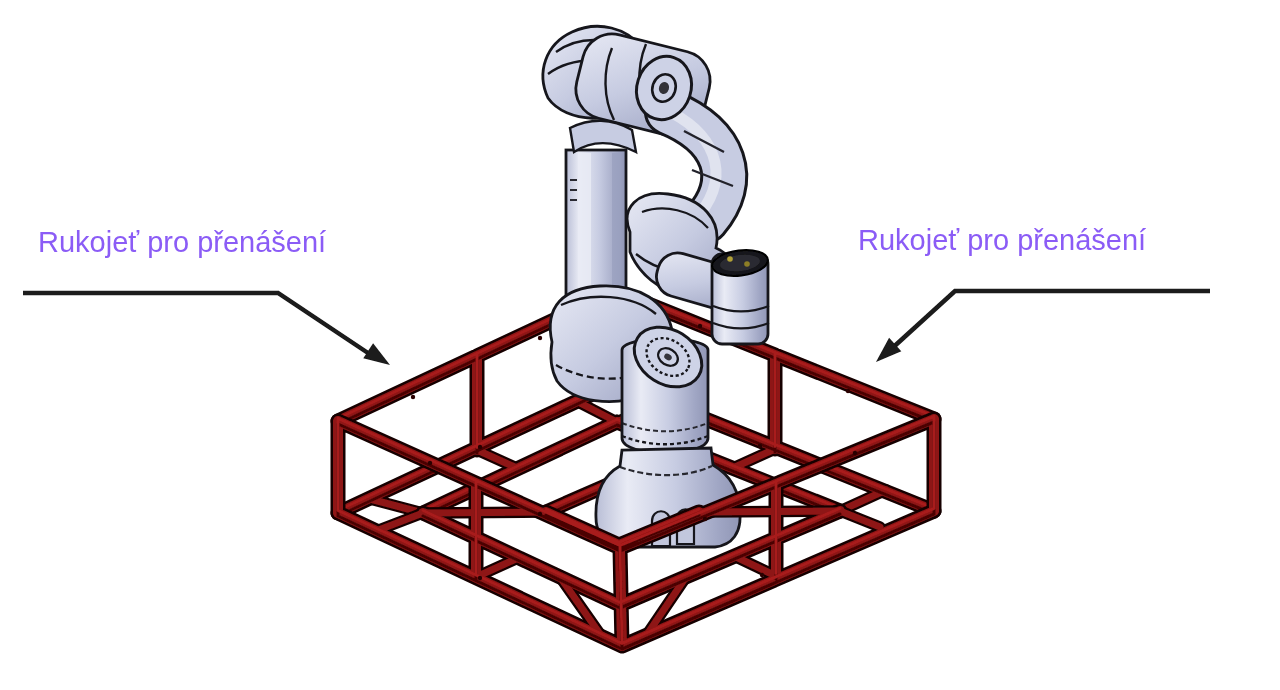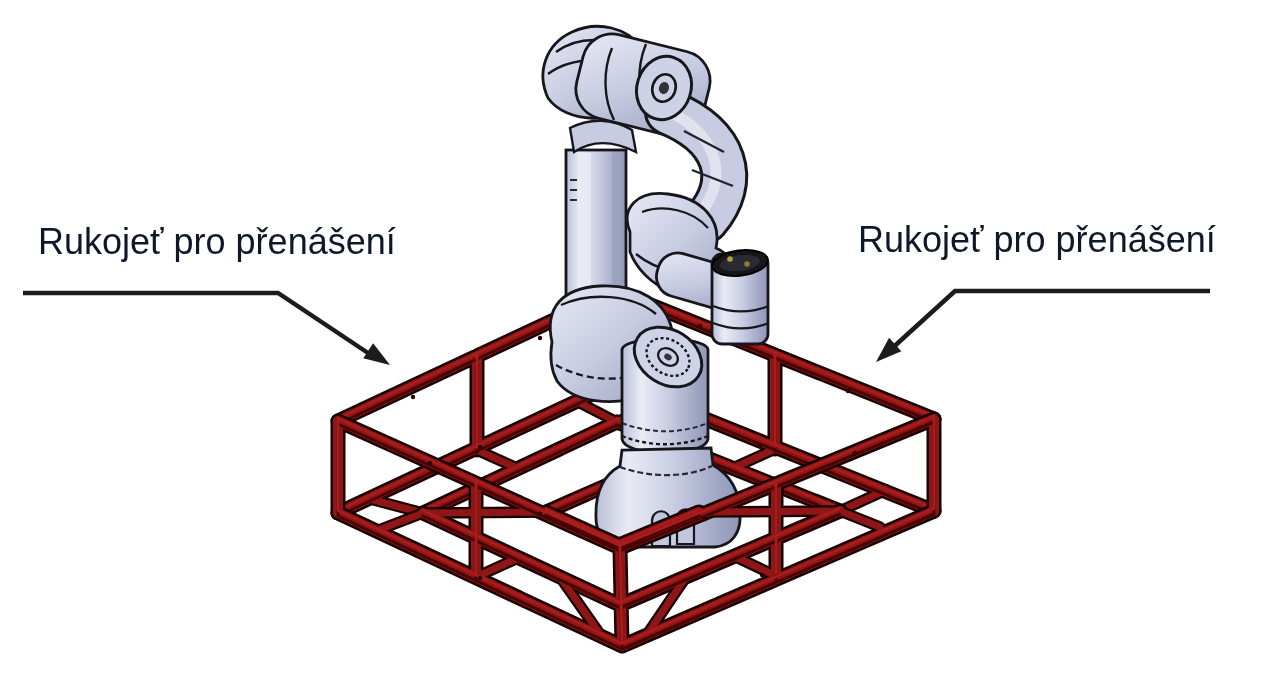--- a/index.html
+++ b/index.html
@@ -1,21 +1,21 @@
 <!DOCTYPE html>
 <html><head>
 <meta charset="utf-8">
 <style>
   html,body{margin:0;padding:0;background:#fff;}
   #stage{
     position:relative;width:1280px;height:690px;background:#ffffff;overflow:hidden;
     font-family:"Liberation Sans", sans-serif;
   }
   .callout{
-    position:absolute;color:#0f172a;font-size:36px;line-height:40px;white-space:nowrap;
+    position:absolute;color:#8b5cf6;font-size:29px;line-height:40px;white-space:nowrap;
     letter-spacing:0px;
   }
   #callout-left{left:38px;top:222px;}
   #callout-right{left:858px;top:220px;}
   svg{position:absolute;left:0;top:0;}
 </style>
 </head>
 <body>
 
 <div id="stage">

